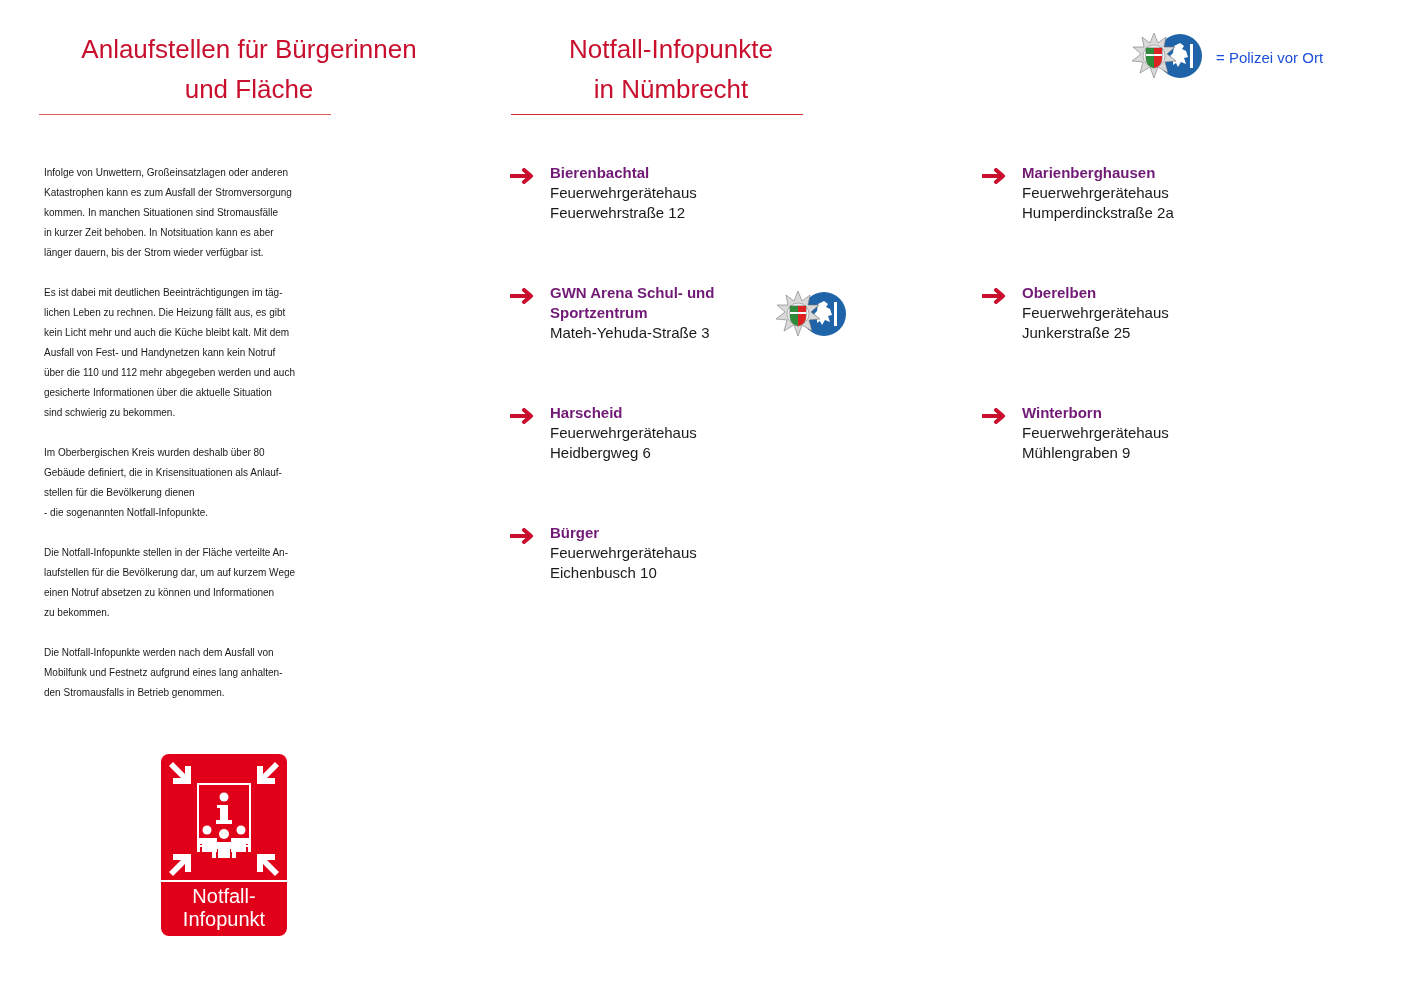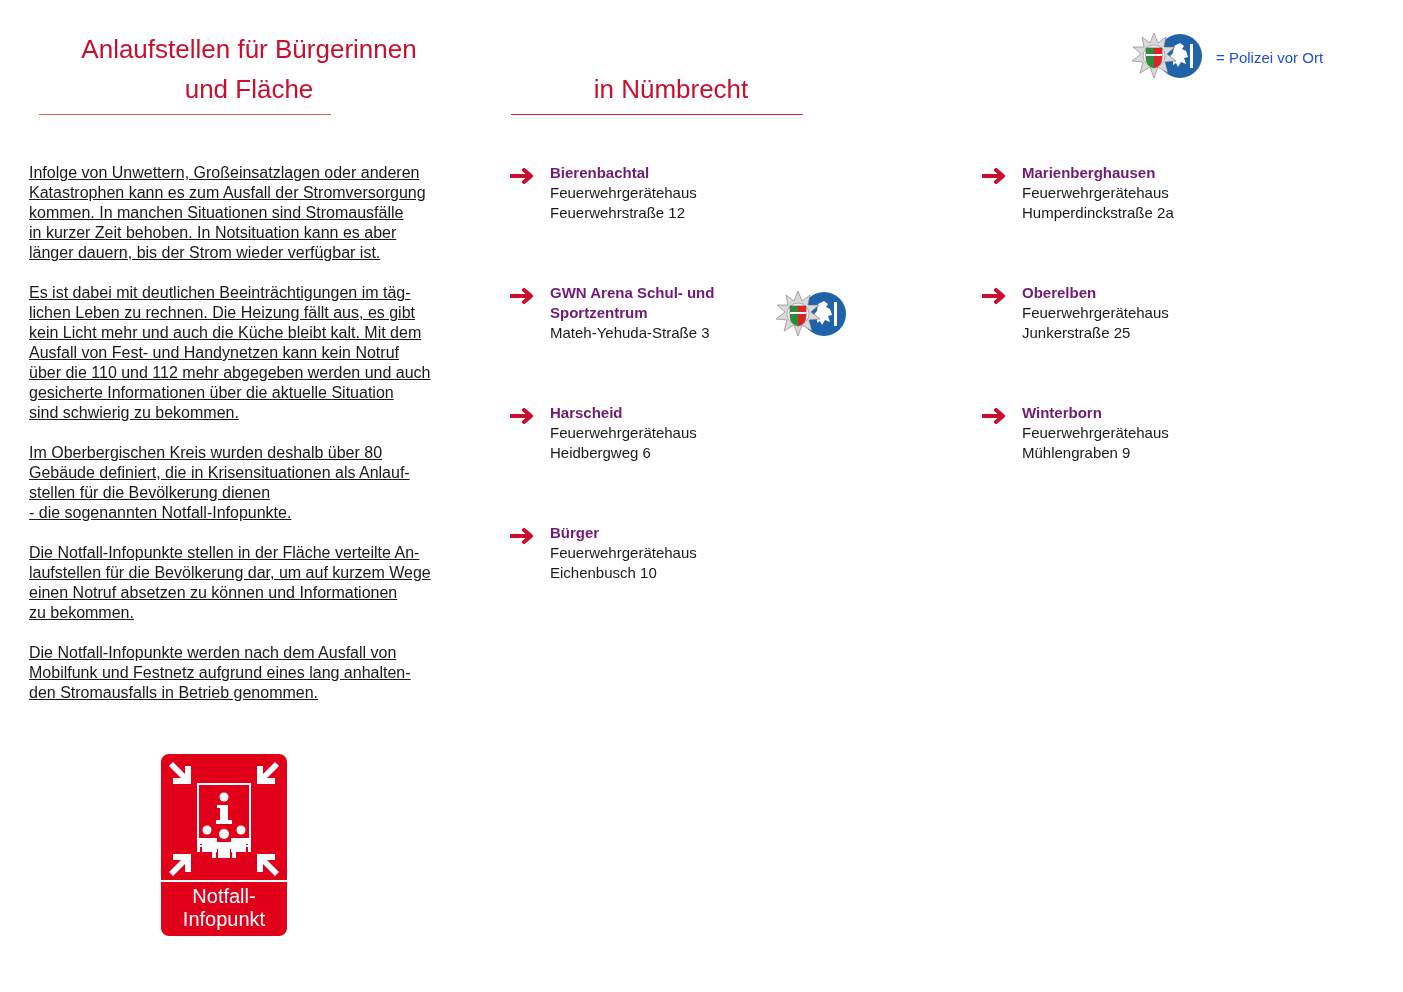--- a/index.html
+++ b/index.html
@@ -5,21 +5,21 @@
   html, body { margin: 0; padding: 0; background: #ffffff; }
   body { width: 1403px; height: 992px; position: relative; overflow: hidden;
          font-family: "Liberation Sans", "DejaVu Sans", sans-serif; color: #1a1a1a; }
   .title { position: absolute; color: #c8102e; font-size: 26px; line-height: 40px; font-weight: normal; margin: 0; text-align: center; }
   .title-line { position: absolute; height: 1px; background: #e05a5a; }
   #left-title { left: 39px; top: 29px; width: 420px; }
   #left-rule { left: 39px; top: 114px; width: 292px; }
   #mid-title { left: 511px; top: 29px; width: 320px; }
   #mid-rule { left: 511px; top: 114px; width: 292px; background: #d02a2a; }
 
-  .intro { position: absolute; left: 29px; top: 163px; width: 410px; font-size: 16px; line-height: 20px; text-decoration: underline; }
+  .intro { position: absolute; left: 44px; top: 163px; width: 410px; font-size: 10px; line-height: 20px; }
   .intro p { margin: 0 0 20px 0; white-space: pre-line; }
 
   .legend { position: absolute; left: 1130px; top: 32px; display: flex; align-items: center; }
   .legend-text { font-size: 15px; margin-left: 12px; color: #1d4ed8; }
 
   .loc { position: absolute; font-size: 15px; line-height: 20px; }
   .loc .arrow { position: absolute; left: -40px; top: 5px; width: 26px; height: 16px; }
   .loc .name { color: #701a75; font-weight: bold; display: block; white-space: pre-line; }
   .loc .line { display: block; }
   .police-badge-inline { position: absolute; left: 774px; top: 290px; }
@@ -53,21 +53,21 @@
   </defs>
 </svg>
 
 <h1 class="title" id="left-title">
   <span>Anlaufstellen für Bürgerinnen</span><br>
   <span>und Fläche</span>
 </h1>
 <div class="title-line" id="left-rule"></div>
 
 <h1 class="title" id="mid-title">
-  <br>
+  <span>Notfall-Infopunkte</span><br>
   <span>in Nümbrecht</span>
 </h1>
 <div class="title-line" id="mid-rule"></div>
 
 <div class="legend">
   <svg width="74" height="50">
       <use href="#police-sym"></use>
     </svg>
   <span class="legend-text">= Polizei vor Ort</span>
 </div>

